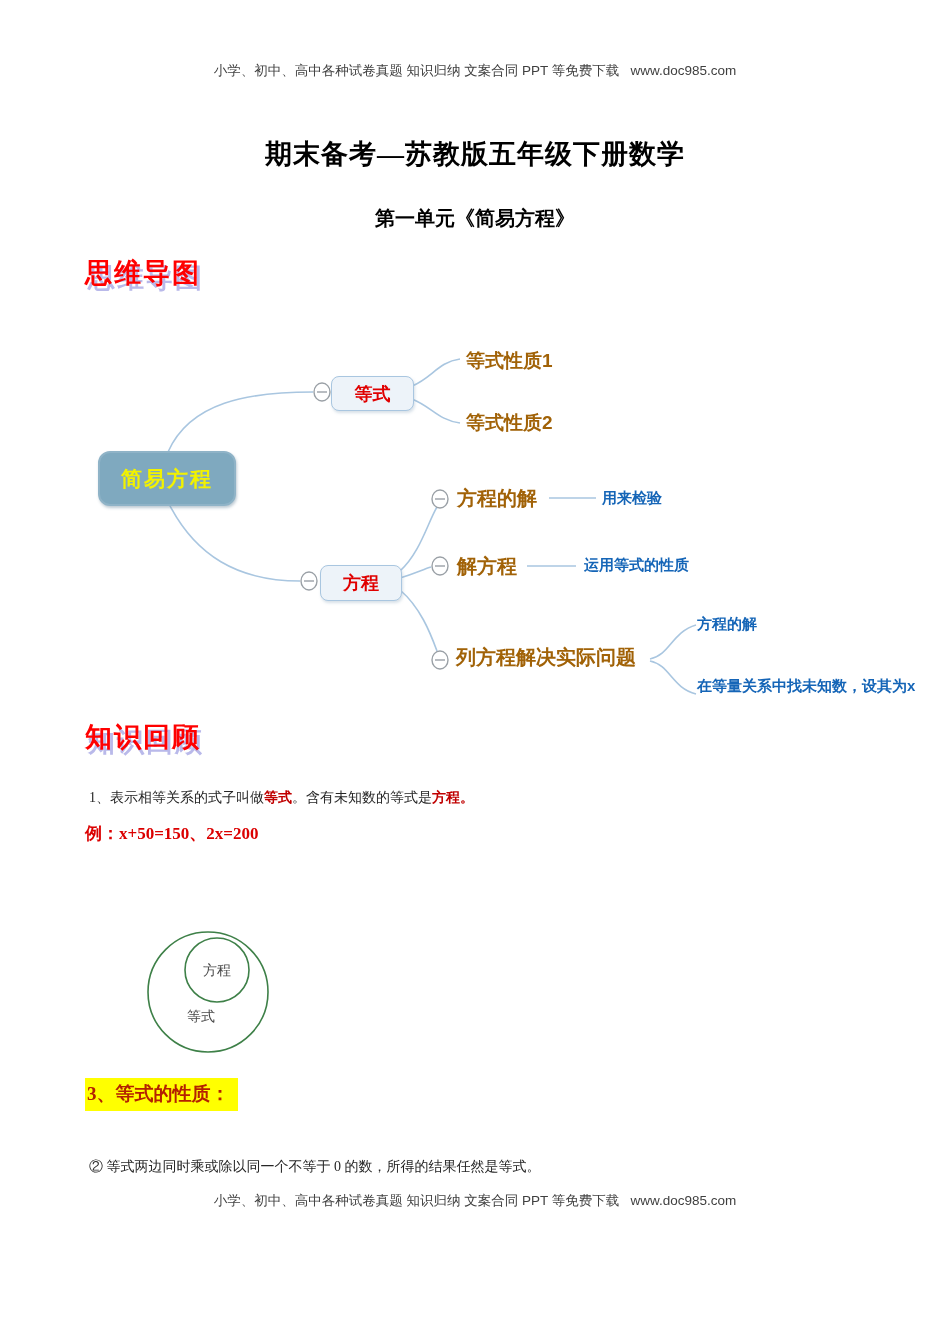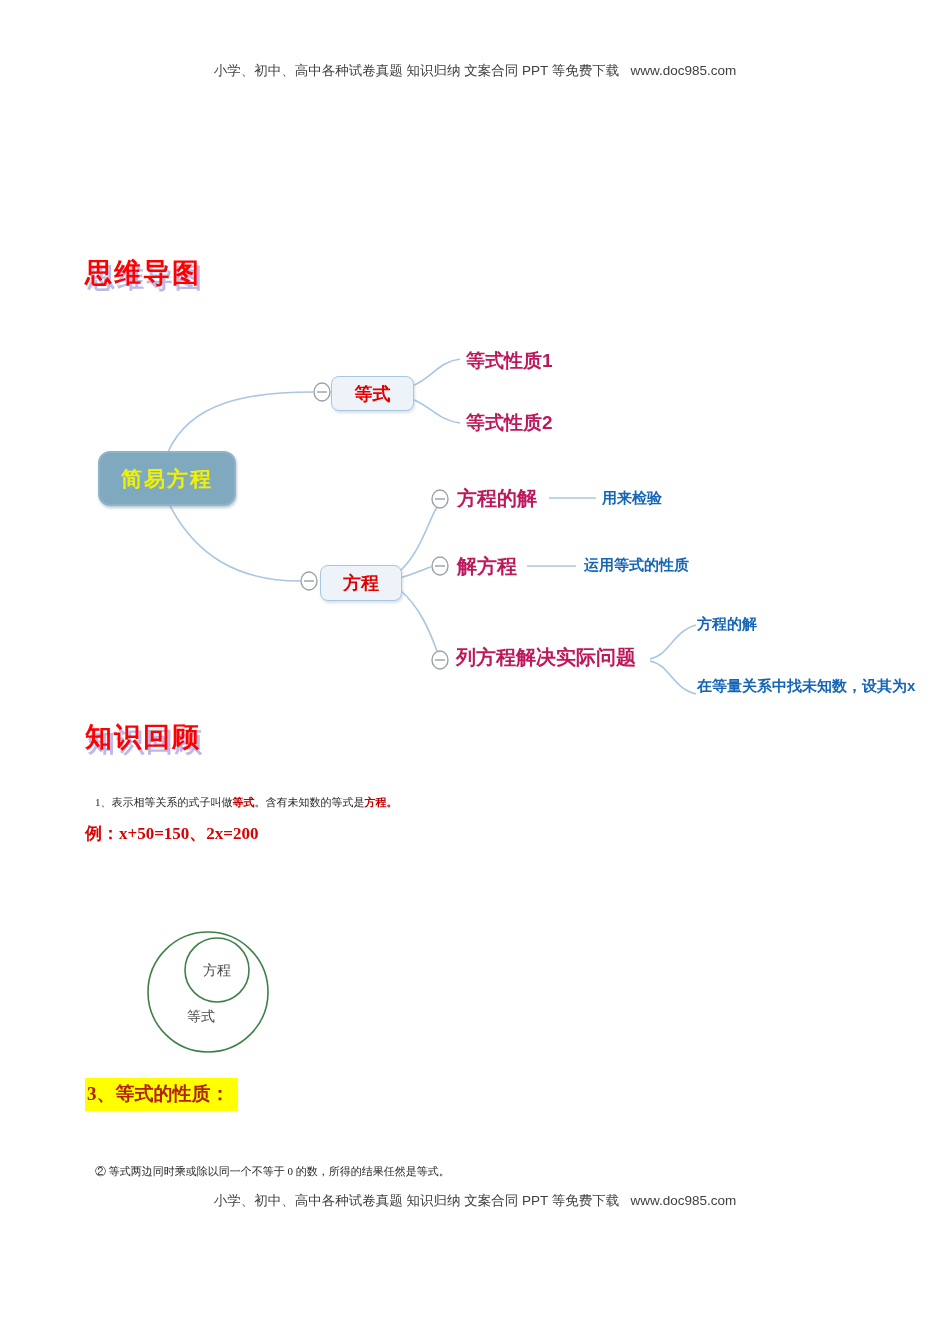--- a/index.html
+++ b/index.html
@@ -17,43 +17,45 @@
            text-shadow:3px 5px 0 #b9b9ea;}
   
   .mm-svg{position:absolute;left:0;top:0;width:950px;height:1344px;pointer-events:none;}
   .mm-node{position:absolute;display:flex;align-items:center;justify-content:center;
            background:#edf3f9;border:1.5px solid #a9c6e0;border-radius:8px;
            font-family:"Liberation Sans","DejaVu Sans",sans-serif;font-weight:bold;
            color:#e00000;font-size:18px;box-shadow:1px 2px 3px rgba(140,165,190,.35);}
   .mm-root{background:#7fa9bf;border:2px solid #8fb3c7;border-radius:12px;
            color:#f2f200;font-size:21px;letter-spacing:2px;box-shadow:1px 2px 3px rgba(110,140,160,.45);}
   .mm-green{position:absolute;font-family:"Liberation Sans","DejaVu Sans",sans-serif;
-            font-weight:bold;color:#be185d;font-size:20px;white-space:nowrap;}
+            font-weight:bold;color:#a16207;font-size:20px;white-space:nowrap;}
   .mm-green.sm{font-size:19px;}
   .mm-blue{position:absolute;font-family:"Liberation Sans","DejaVu Sans",sans-serif;
            font-weight:bold;color:#1565b7;font-size:15px;white-space:nowrap;}
   
-  .body-line{position:absolute;left:85px;font-size:11px;color:#262626;white-space:nowrap;margin:10px;}
+  .body-line{position:absolute;left:85px;font-size:14px;color:#262626;white-space:nowrap;margin:4px;}
   .crimson{color:#c00000;font-weight:bold;}
   .example-line{position:absolute;left:85px;font-size:17px;font-weight:bold;color:#db0000;
                 white-space:nowrap;margin:0;text-align:right;}
   .hl{position:absolute;left:85px;background:#ffff00;padding:3px 8px 4px 2px;
       font-size:19px;white-space:nowrap;margin:0;}
   .hl .hl-num{color:#375623;}
   .hl .hl-text{color:#b42100;font-weight:bold;}
   .venn{position:absolute;left:130px;top:920px;}
   .venn text{font-family:"Liberation Serif","DejaVu Serif",serif;font-size:14px;fill:#4a4a4a;}
 </style>
 </head>
 <body>
 
 <div class="page">
 
   <div class="watermark" style="top:62px;">小学、初中、高中各种试卷真题 知识归纳 文案合同 PPT 等免费下载   www.doc985.com</div>
 
+  <div class="doc-title">期末备考—苏教版五年级下册数学</div>
+  <div class="doc-subtitle">第一单元《简易方程》</div>
 
   <div class="wordart" style="top:255px;">思维导图</div>
 
   <div>
     <svg class="mm-svg" viewBox="0 0 950 1344">
       <g stroke="#a9c6e0" stroke-width="1.6" fill="none">
         <path d="M 168 452 C 190 402, 248 392, 313 392"></path>
         <path d="M 412 386 C 432 378, 438 362, 460 359"></path>
         <path d="M 412 399 C 432 407, 438 420, 460 423"></path>
         <path d="M 168 502 C 195 556, 238 581, 300 581"></path>

